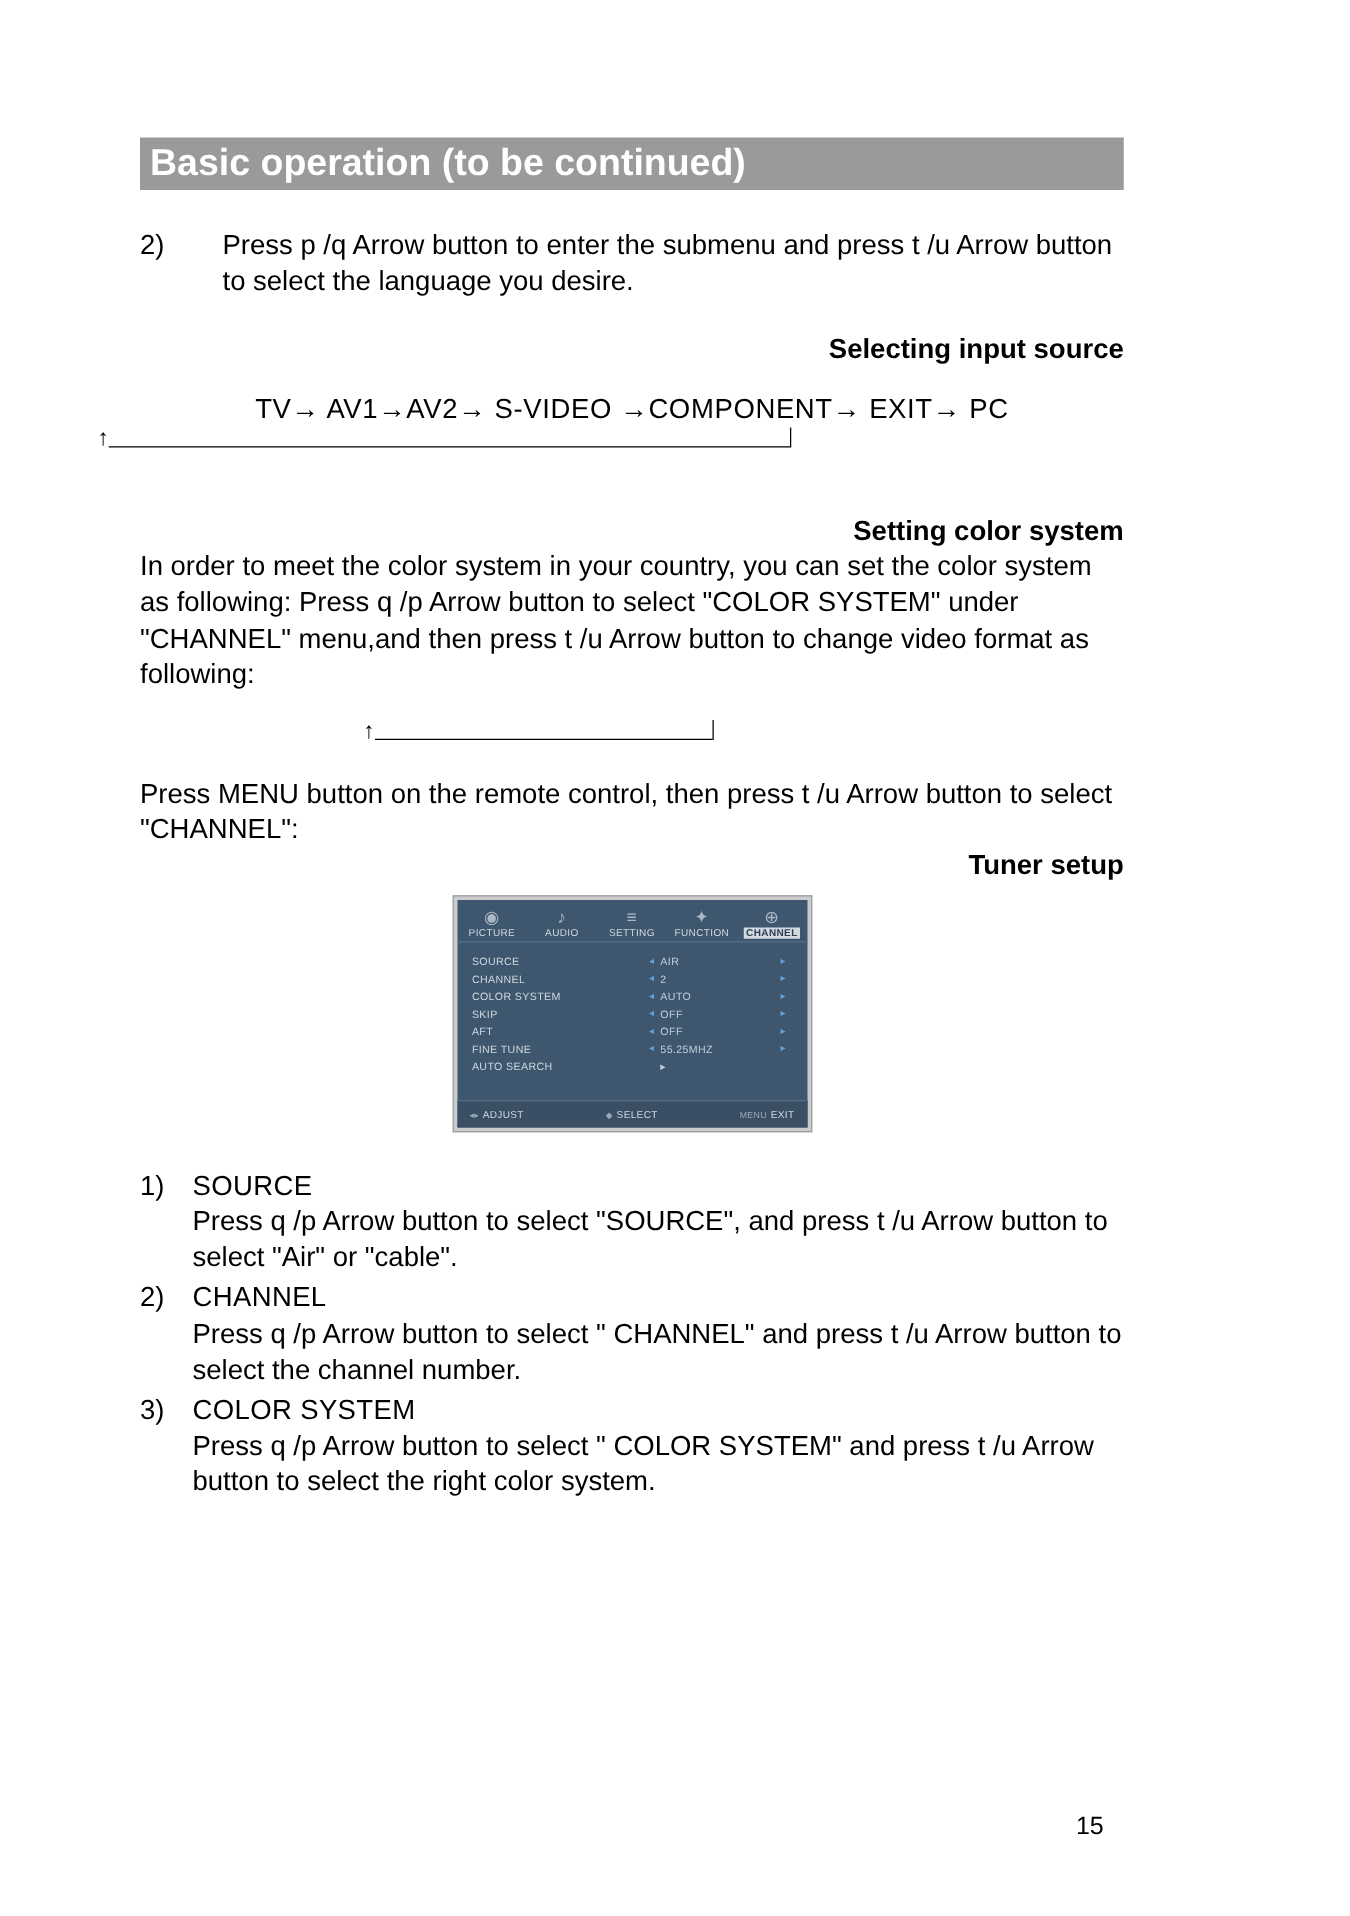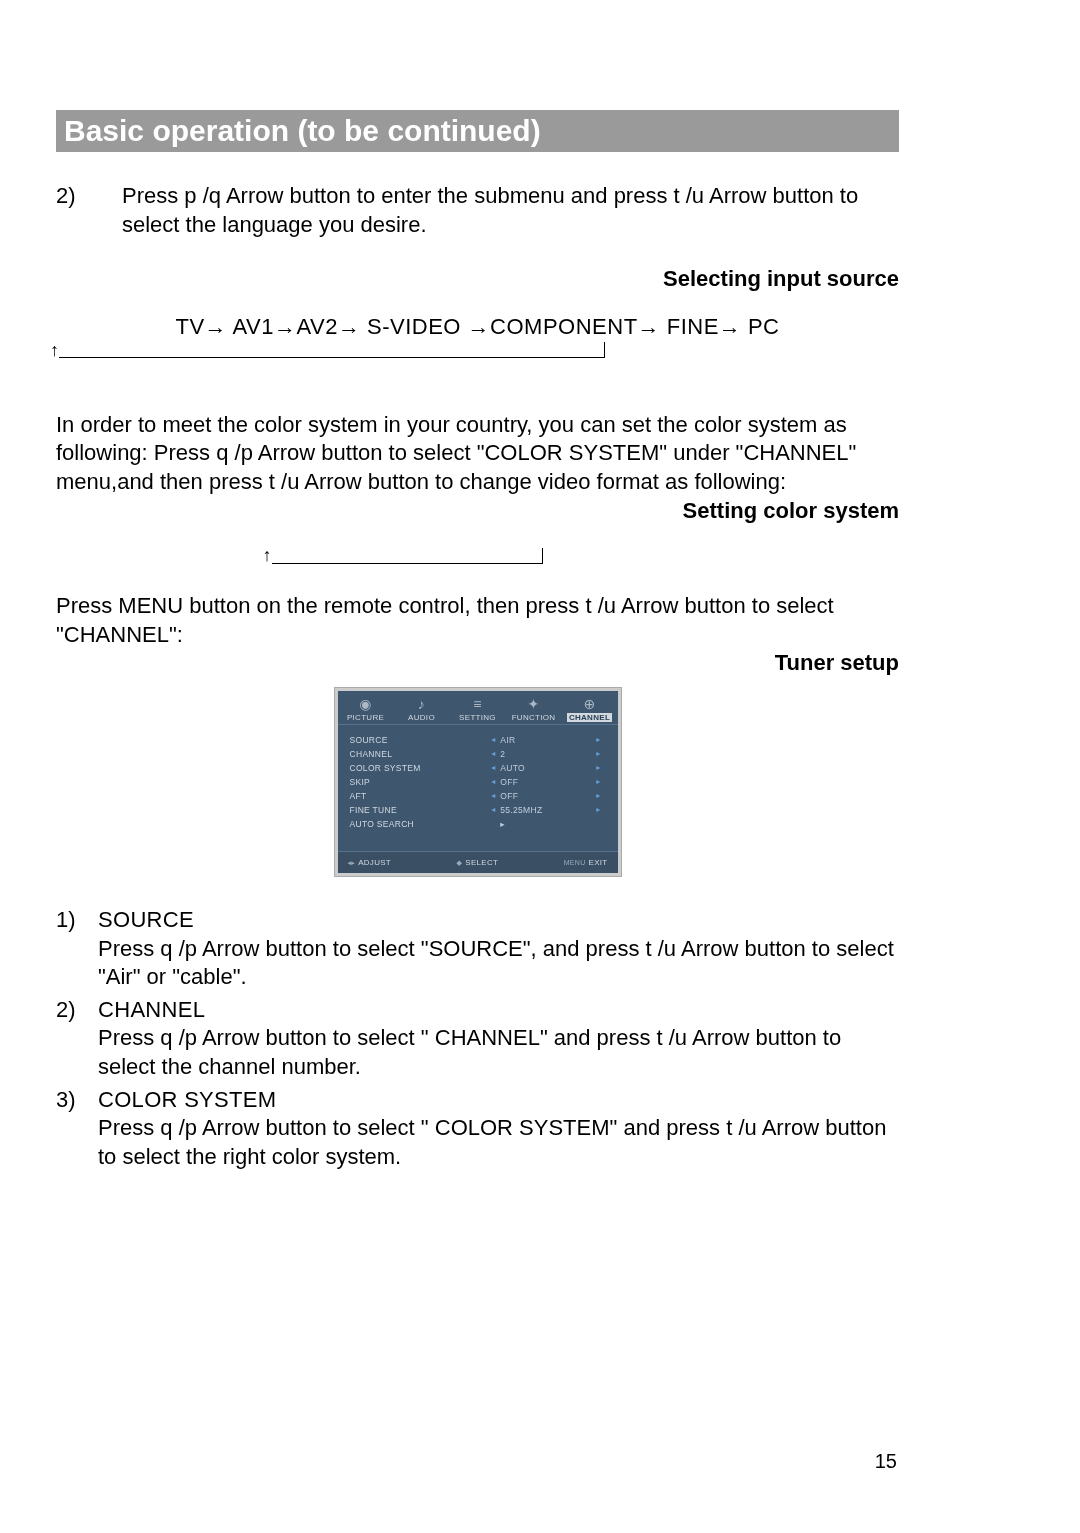--- a/index.html
+++ b/index.html
@@ -7,21 +7,21 @@
     padding: 0;
     background: #fff;
     font-family: Arial, Helvetica, sans-serif;
     color: #000;
   }
   .page {
     width: 979px;
     height: 1533px;
     position: relative;
     box-sizing: border-box;
-    padding: 110px 80px 40px 56px;
+    padding: 110px 80px 40px 112px;
   }
   .title-bar {
     background: #9a9a9a;
     color: #fff;
     font-weight: bold;
     font-size: 30px;
     padding: 4px 8px;
     margin-bottom: 30px;
   }
   .body-text {
@@ -132,53 +132,53 @@
   .osd-footer span.k { color: #9ab; font-size: 7px; margin-right: 3px; }
 
   .nlist .item { display: flex; align-items: flex-start; margin-bottom: 4px; }
   .nlist .num { width: 42px; flex-shrink: 0; }
   .nlist .ct  { flex: 1; }
   .nlist .head { letter-spacing: 0.3px; }
 
   .page-number {
     position: absolute;
     bottom: 60px;
-    right: 82px;
+    right: 96px;
     font-size: 20px;
   }
 </style>
 </head>
 <body>
 
 <div class="page">
 
   <div class="title-bar">Basic operation (to be continued)</div>
 
   <div class="body-text indent-block">
     <div class="lbl-num">2)</div>
     <div class="lbl-content">Press p /q  Arrow button to enter the submenu  and press t /u  Arrow button to select the language you desire.</div>
   </div>
 
   <div style="height:26px"></div>
 
   <div class="body-text bold">Selecting input source</div>
 
   <div class="flow-box">
-    <div class="flow-text">TV→ AV1→AV2→ S-VIDEO →COMPONENT→ FINE→  PC</div>
+    <div class="flow-text">TV→ AV1→AV2→ S-VIDEO →COMPONENT→ EXIT→  PC</div>
     <div class="loopback">
       <span class="arrow-up" style="margin-left:-300px;">↑</span>
       <div class="line" style="width:545px; margin-top:14px;"></div>
       <div class="tail"></div>
     </div>
   </div>
 
   <div style="height:40px"></div>
 
+  <div class="body-text bold">Setting color system</div>
   <div class="body-text">In order to meet the color system in your country, you can set the color system as following: Press q /p  Arrow button to select "COLOR SYSTEM" under "CHANNEL" menu,and then press t /u  Arrow button to change video format as following:</div>
-  <div class="body-text bold">Setting color system</div>
 
   <div class="flow-box">
     <div class="loopback">
       <span class="arrow-up" style="margin-left:-150px;">↑</span>
       <div class="line" style="width:270px; margin-top:14px;"></div>
       <div class="tail"></div>
     </div>
   </div>
 
   <div style="height:16px"></div>

